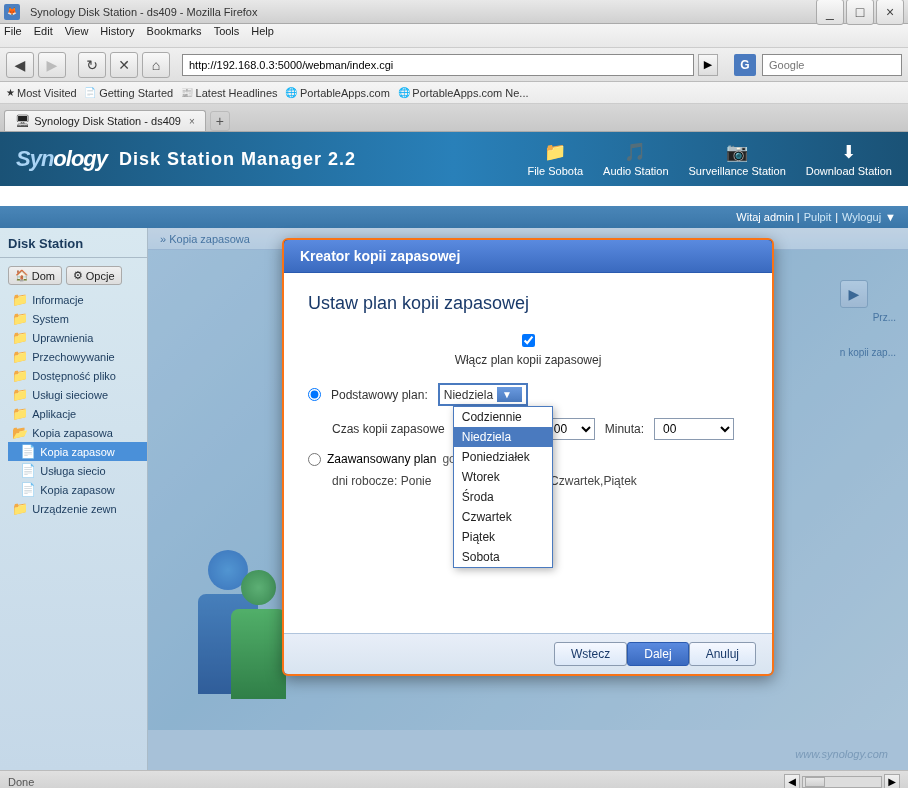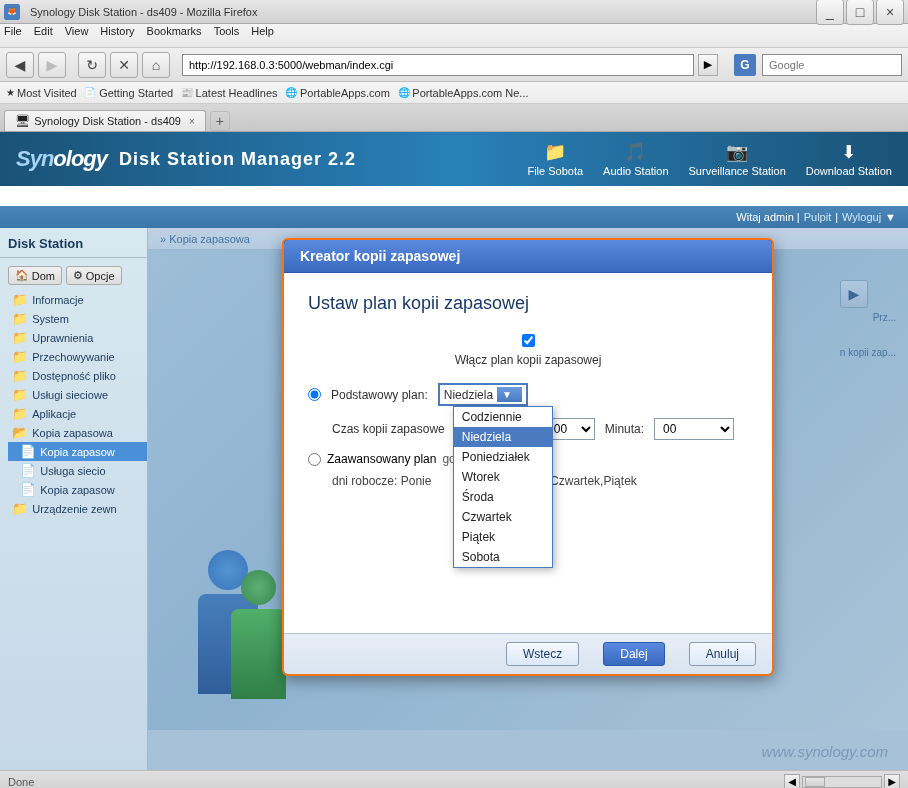--- a/index.html
+++ b/index.html
@@ -358,21 +358,21 @@
       margin: 6px 0 4px 24px;
     }
 
     .wizard-footer {
       background: linear-gradient(to bottom, #e8eef8, #d8e4f0);
       border-top: 1px solid #b0c4dc;
       padding: 8px 16px;
       display: flex;
       justify-content: flex-end;
       align-items: center;
-      gap: 24px;
+      gap: 0;
     }
     .wizard-btn {
       padding: 4px 16px;
       border: 1px solid #8a9ab0;
       border-radius: 3px;
       font-size: 12px;
       cursor: pointer;
       background: linear-gradient(to bottom, #f5f8ff, #dce8f8);
       color: #1a3a6a;
     }
@@ -381,21 +381,21 @@
       color: white;
       border-color: #2a5aaf;
     }
 
     
     .synology-watermark {
       position: absolute;
       bottom: 10px;
       right: 20px;
       color: #7a9ab8;
-      font-size: 15px;
+      font-size: 11px;
       font-style: italic;
     }
 
     
     .statusbar {
       background: linear-gradient(to bottom, #e0e0e0, #d0d0d0);
       border-top: 1px solid #bbb;
       height: 22px;
       display: flex;
       align-items: center;

